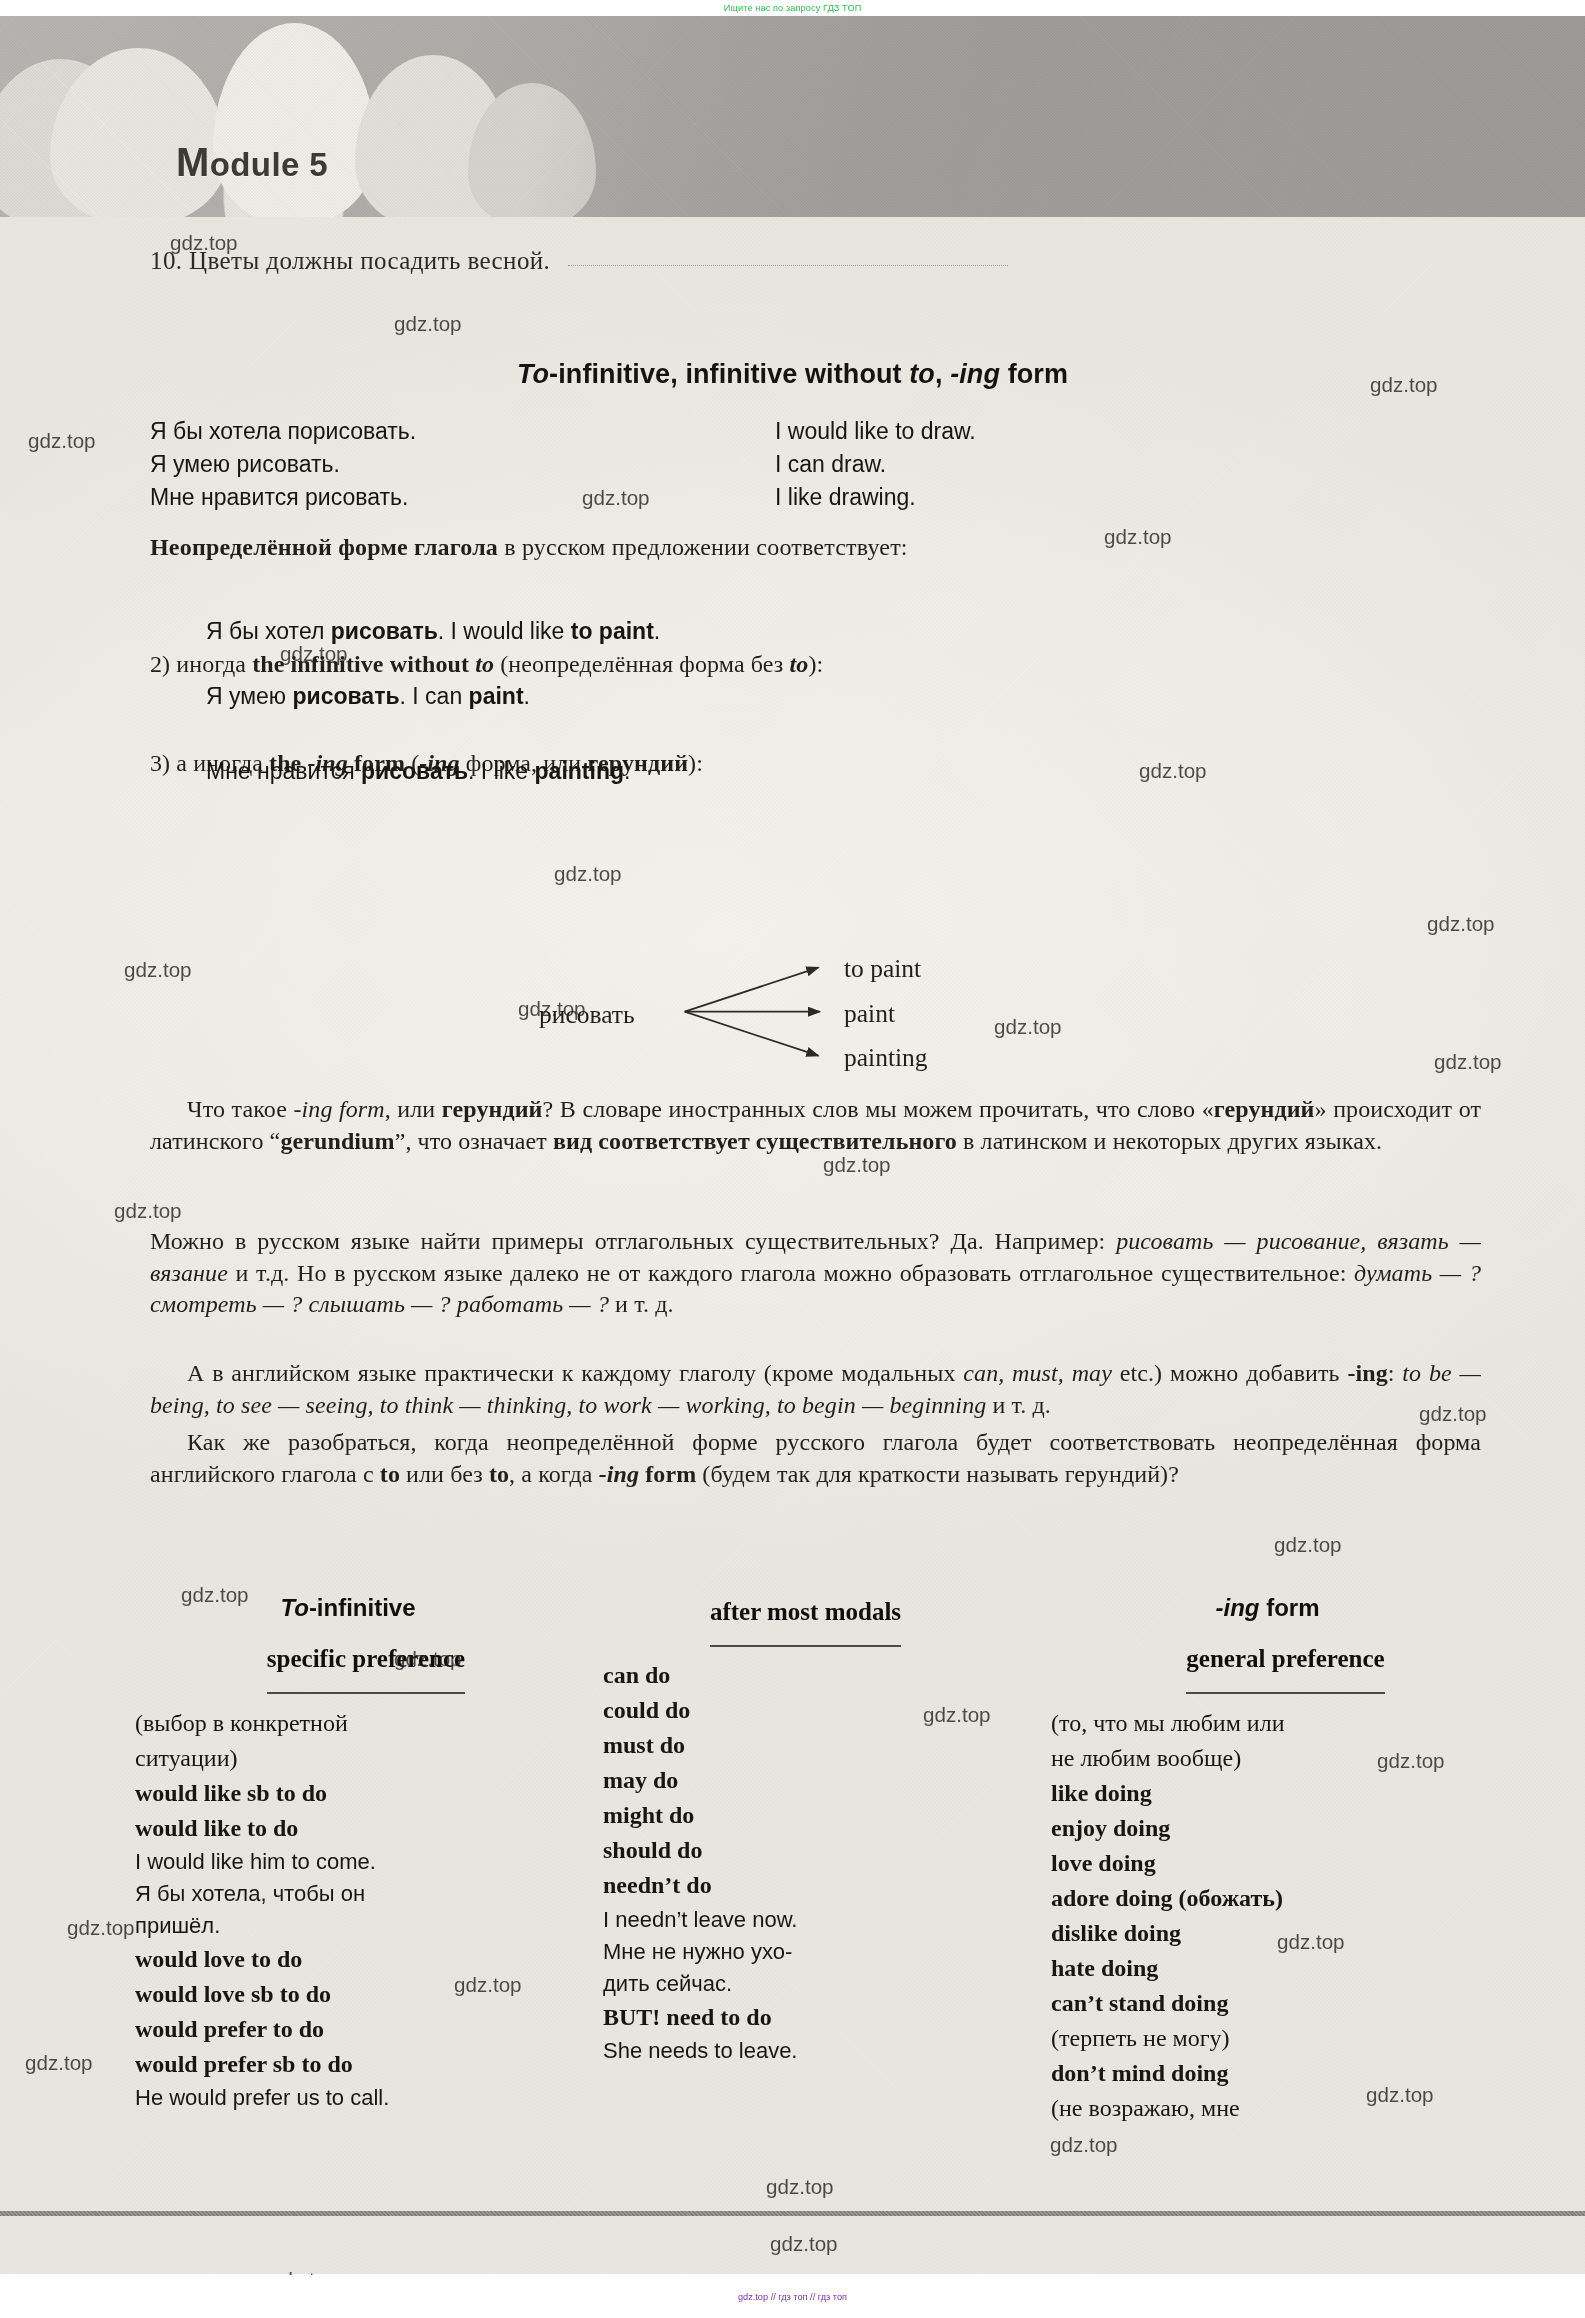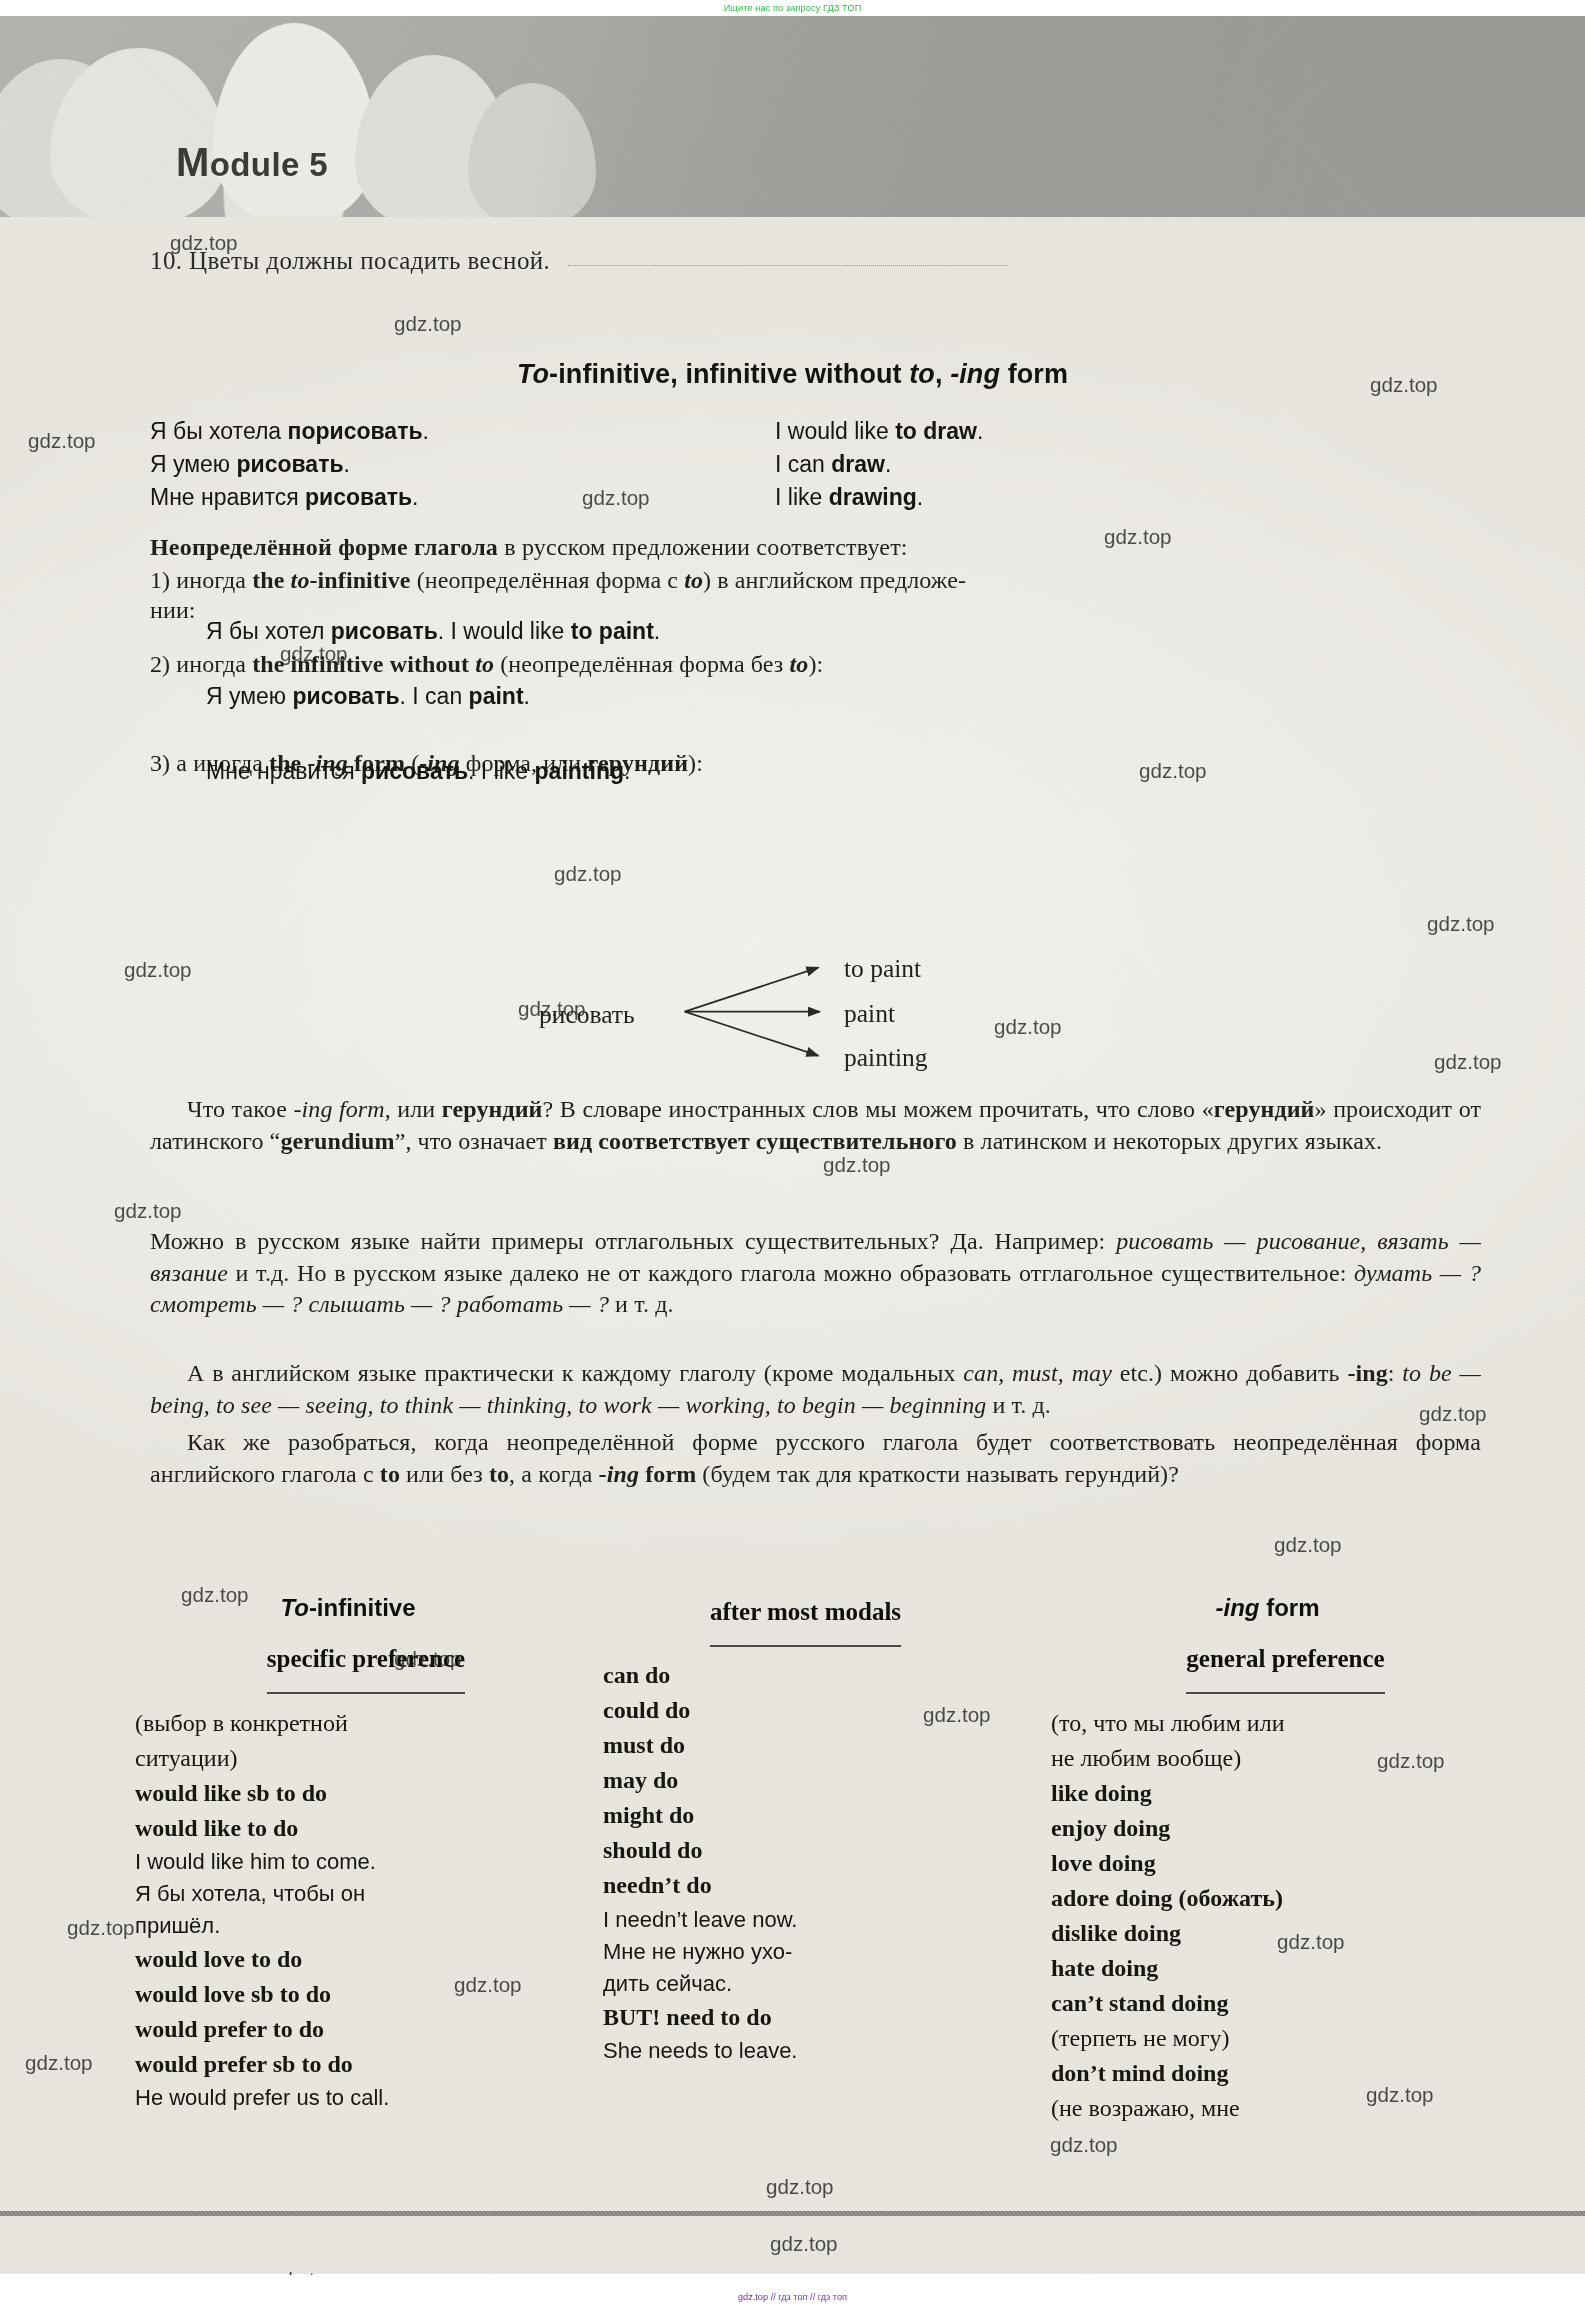--- a/index.html
+++ b/index.html
@@ -109,21 +109,21 @@
   h2.rule-title i { font-style:italic; }
 
   
   .ex-grid { position:absolute; left:150px; top:201px; width:1207px; }
   .ex-row { display:flex; height:33px; align-items:flex-start; }
   .ex-ru, .ex-en {
     font-family:"Liberation Sans", sans-serif; font-size:23px; color:#16150f;
   }
   .ex-ru { width:625px; }
   .ex-en { width:539px; }
-  .ex-ru b, .ex-en b { font-weight:bold; }
+  .ex-ru b, .ex-en b { font-weight:normal; }
 
   .lead {
     position:absolute; left:150px; top:317px; width:1327px;
     font-family:"Liberation Serif", serif; font-size:24px; color:#201f19;
     letter-spacing:0.2px;
   }
   .lead b { font-weight:bold; }
 
   .num-item {
     position:absolute; left:150px; width:1329px;
@@ -270,21 +270,20 @@
         <div class="ex-en"><span>I can </span><b>draw</b><span>.</span></div>
       </div>
       <div class="ex-row">
         <div class="ex-ru"><span>Мне нравится </span><b>рисовать</b><span>.</span></div>
         <div class="ex-en"><span>I like </span><b>drawing</b><span>.</span></div>
       </div>
     </div>
 
     <div class="lead"><b>Неопределённой форме глагола</b><span> в русском предложении соответствует:</span></div>
 
-    <div class="num-item n1"><span>1) </span><span>иногда </span><b>the </b><b><i>to</i></b><b>-infinitive</b><span> (неопределённая форма с </span><b><i>to</i></b><span>) в английском предложе-</span><br><span>нии:</span></div>
     <div class="sub-example s1"><span>Я бы хотел </span><b>рисовать</b><span>. I would like </span><b>to paint</b><span>.</span></div>
 
     <div class="num-item n2"><span>2) </span><span>иногда </span><b>the infinitive without </b><b><i>to</i></b><span> (неопределённая форма без </span><b><i>to</i></b><span>):</span></div>
     <div class="sub-example s2"><span>Я умею </span><b>рисовать</b><span>. I can </span><b>paint</b><span>.</span></div>
 
     <div class="num-item n3"><span>3) </span><span>а иногда </span><b>the </b><b><i>-ing</i></b><b> form</b><span> (</span><b><i>-ing</i></b><span> форма, или </span><b>герундий</b><span>):</span></div>
     <div class="sub-example s3"><span>Мне нравится </span><b>рисовать</b><span>. I like </span><b>painting</b><span>.</span></div>
 
     <div class="diagram">
       <span class="src">рисовать</span>

